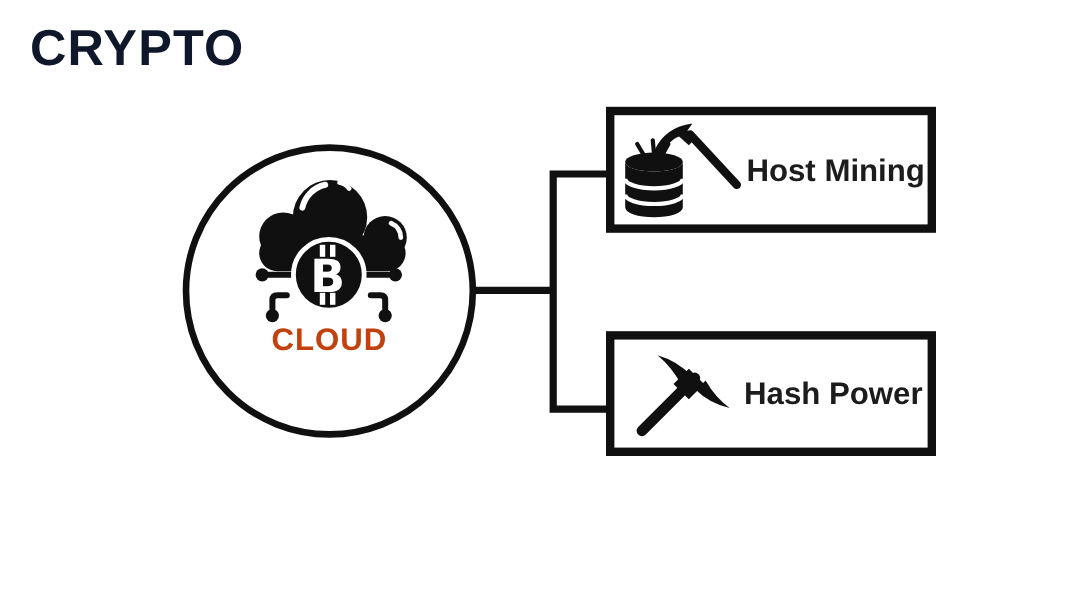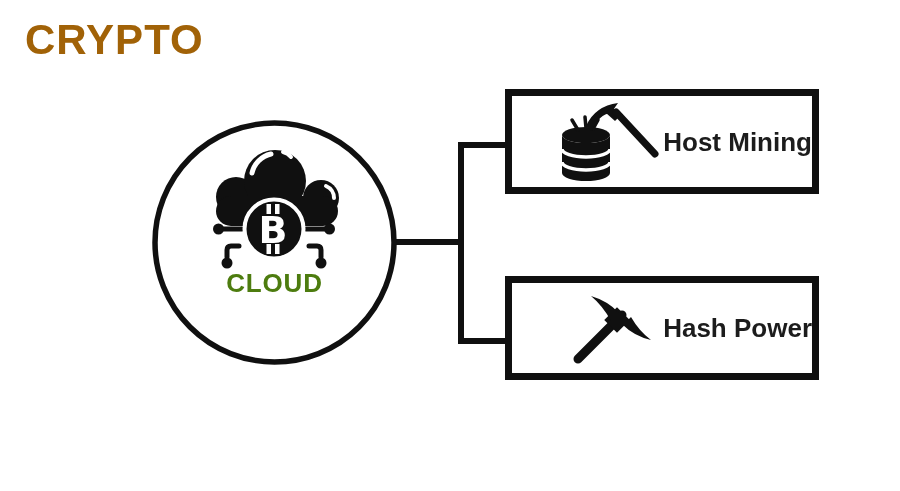--- a/index.html
+++ b/index.html
@@ -4,32 +4,32 @@
 <style>
   html,body{margin:0;padding:0;}
   body{
     width:900px;height:491px;position:relative;overflow:hidden;
     background:#ffffff;
     font-family:"Liberation Sans","DejaVu Sans",sans-serif;
   }
   .brand{
     position:absolute;left:25px;top:16px;
     font-size:42px;font-weight:900;letter-spacing:1px;
-    color:#a16207;
+    color:#0f172a;
   }
   #diagram-svg{position:absolute;left:0;top:0;pointer-events:none;}
   .node-label{
     position:absolute;left:154px;top:269px;width:241px;
-    text-align:center;color:#4d7c0f;
+    text-align:center;color:#c2410c;
     font-size:26px;font-weight:800;letter-spacing:0.8px;line-height:28px;
   }
   .branch-box{
-    position:absolute;left:505px;width:314px;
+    position:absolute;left:505px;width:275px;
     box-sizing:border-box;border:7px solid #101010;background:#ffffff;
-    display:flex;align-items:center;justify-content:flex-end;
+    display:flex;align-items:center;
   }
   .branch-box.top{top:89px;height:105px;}
   .branch-box.bottom{top:276px;height:104px;}
   .branch-icon{flex:0 0 auto;margin-left:6px;}
   .branch-label{
     color:#1c1c1c;font-size:26px;font-weight:700;line-height:28px;
     margin-left:4px;white-space:nowrap;
   }
 </style>
 </head>

